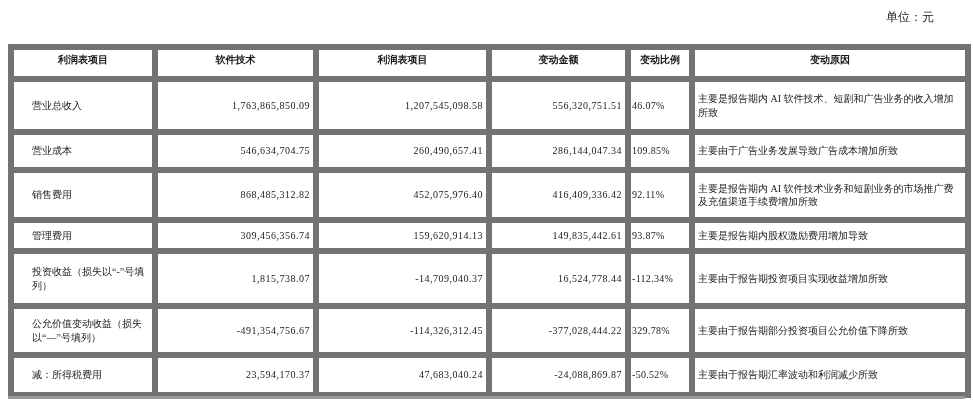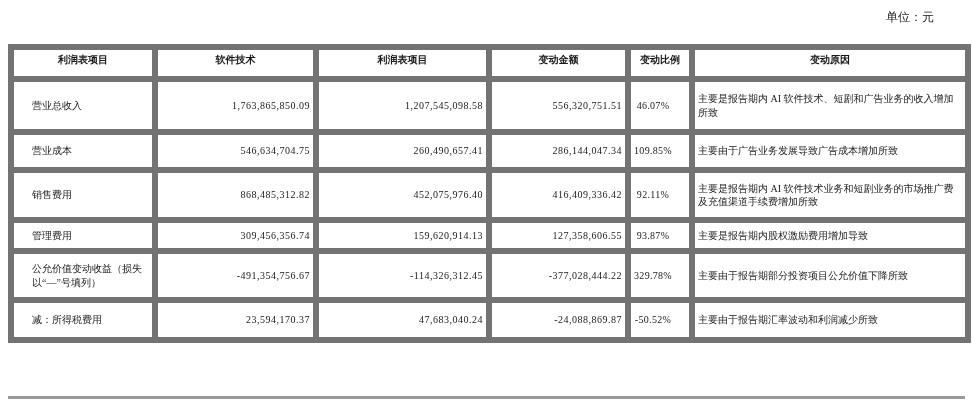--- a/index.html
+++ b/index.html
@@ -47,21 +47,21 @@
     text-align: left;
     padding: 2px 2px 2px 18px;
   }
   td.num {
     text-align: right;
     padding: 2px 3px 2px 2px;
     font-variant-numeric: tabular-nums;
     letter-spacing: 0.5px;
   }
   td.pct {
-    text-align: center;
+    text-align: left;
     padding: 2px 15px 2px 1px;
     letter-spacing: 0.3px;
   }
   td.reason {
     text-align: left;
     padding: 2px 2px 2px 3px;
   }
   tr.rh-1 td { height: 53px; }
   tr.rh-2 td { height: 38px; }
   tr.rh-3 td { height: 50px; }
@@ -126,23 +126,31 @@
         <td class="num">868,485,312.82</td>
         <td class="num">452,075,976.40</td>
         <td class="num">416,409,336.42</td>
         <td class="pct">92.11%</td>
         <td class="reason">主要是报告期内 AI 软件技术业务和短剧业务的市场推广费及充值渠道手续费增加所致</td>
       </tr>
       <tr class="rh-4">
         <td class="item">管理费用</td>
         <td class="num">309,456,356.74</td>
         <td class="num">159,620,914.13</td>
-        <td class="num">127,358,606.55</td>
+        <td class="num">149,835,442.61</td>
         <td class="pct">93.87%</td>
         <td class="reason">主要是报告期内股权激励费用增加导致</td>
+      </tr>
+      <tr class="rh-5">
+        <td class="item">投资收益（损失以“-”号填列）</td>
+        <td class="num">1,815,738.07</td>
+        <td class="num">-14,709,040.37</td>
+        <td class="num">16,524,778.44</td>
+        <td class="pct">-112.34%</td>
+        <td class="reason">主要由于报告期投资项目实现收益增加所致</td>
       </tr>
       <tr class="rh-6">
         <td class="item">公允价值变动收益（损失以“—”号填列）</td>
         <td class="num">-491,354,756.67</td>
         <td class="num">-114,326,312.45</td>
         <td class="num">-377,028,444.22</td>
         <td class="pct">329.78%</td>
         <td class="reason">主要由于报告期部分投资项目公允价值下降所致</td>
       </tr>
       <tr class="rh-7">

